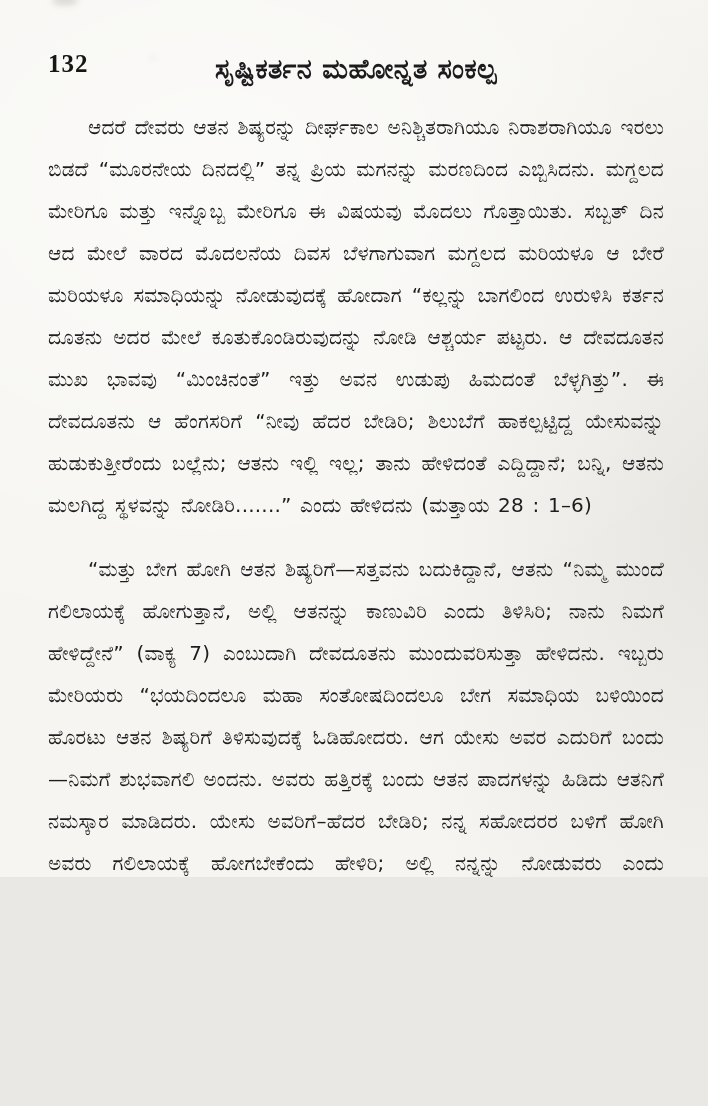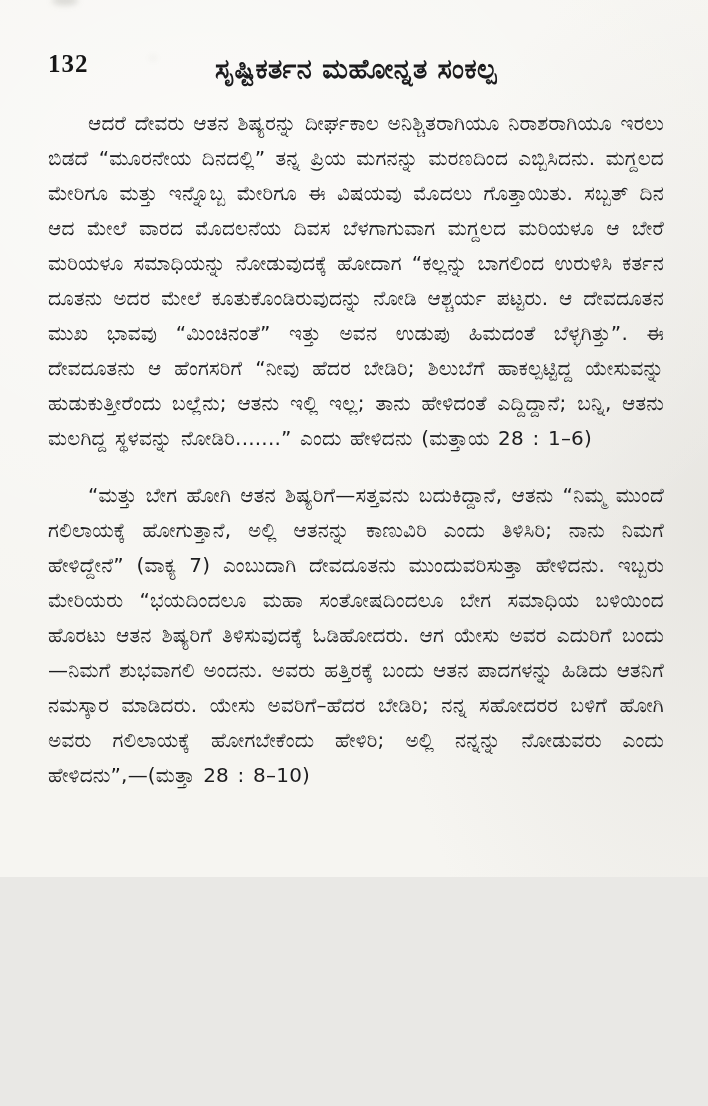--- a/index.html
+++ b/index.html
@@ -64,21 +64,21 @@
 
   .body-text {
     position: absolute;
     top: 106px;
     left: 48px;
     width: 616px;
   }
   .body-text p {
     margin: 0 0 22px 0;
     font-size: 20px;
-    line-height: 35px;
+    line-height: 42px;
     text-align: justify;
     text-indent: 40px;
     letter-spacing: 0.2px;
     word-spacing: 2px;
     color: #1d1d1f;
   }
   .body-text p:last-child { margin-bottom: 0; }
 </style>
 </head>
 <body>

